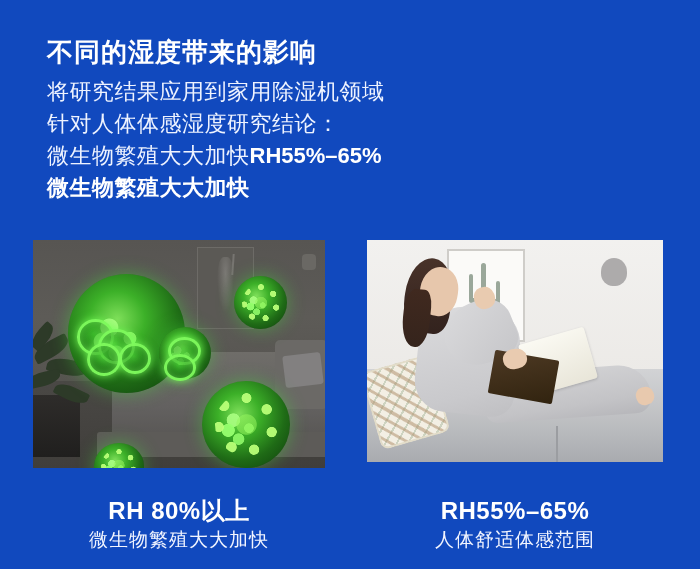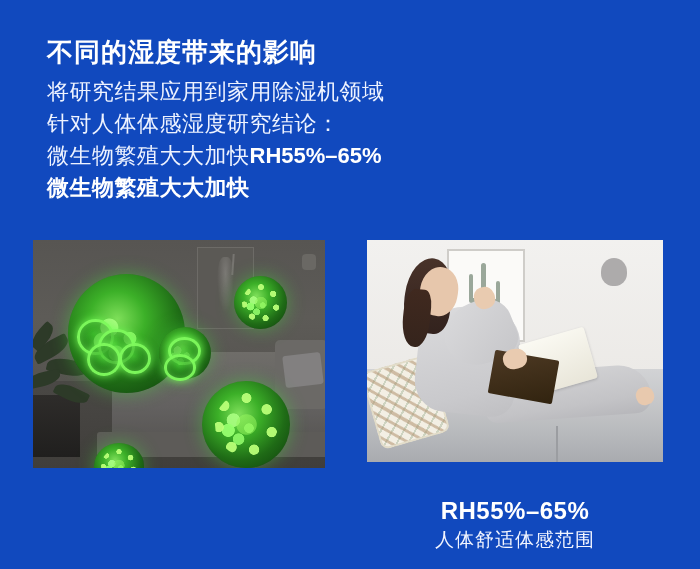--- a/index.html
+++ b/index.html
@@ -374,19 +374,23 @@
       <div class="r-hair"></div>
       <div class="r-head"></div>
       <div class="r-hair-fall"></div>
       <div class="r-hand"></div>
       <div class="r-book-page"></div>
       <div class="r-book-cover"></div>
       <div class="r-book-hand"></div>
     </div>
   </div>
 
+  <div class="caption-block" id="caption-left">
+    <span class="caption-head">RH 80%以上</span>
+    <span class="caption-sub">微生物繁殖大大加快</span>
+  </div>
 
   <div class="caption-block" id="caption-right">
     <span class="caption-head">RH55%–65%</span>
     <span class="caption-sub">人体舒适体感范围</span>
   </div>
 
 </div>
 
 </body></html>

